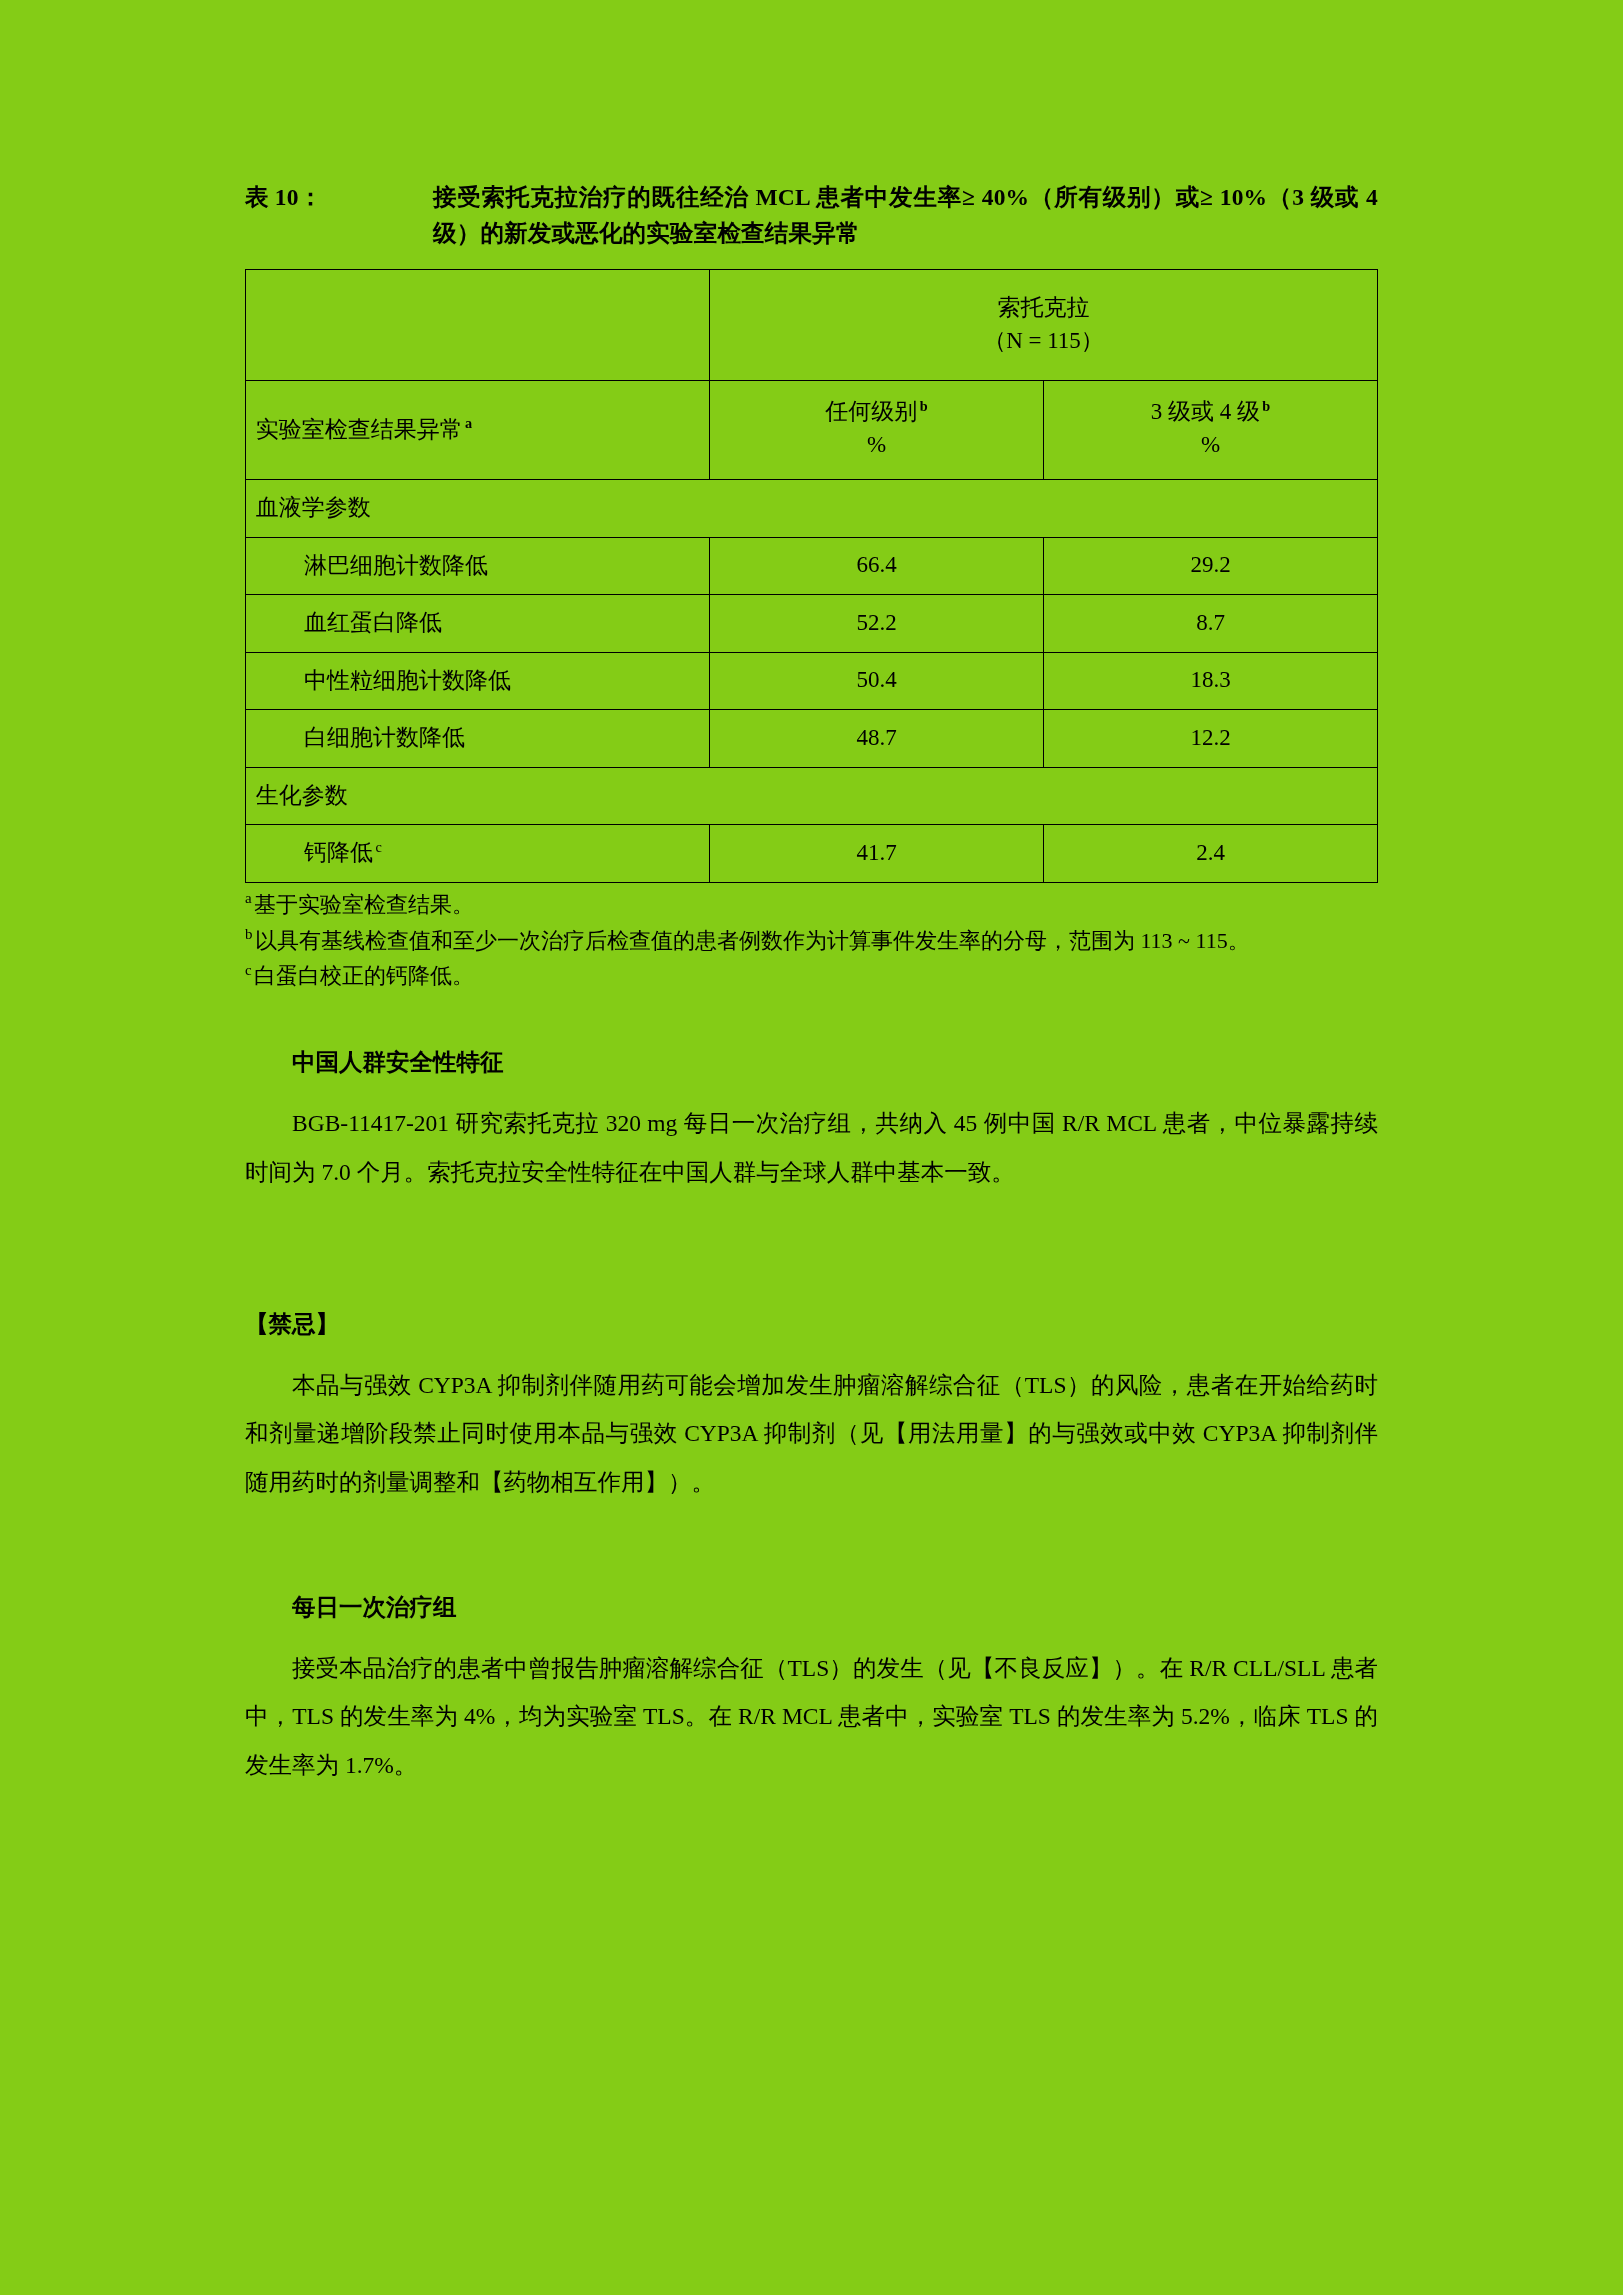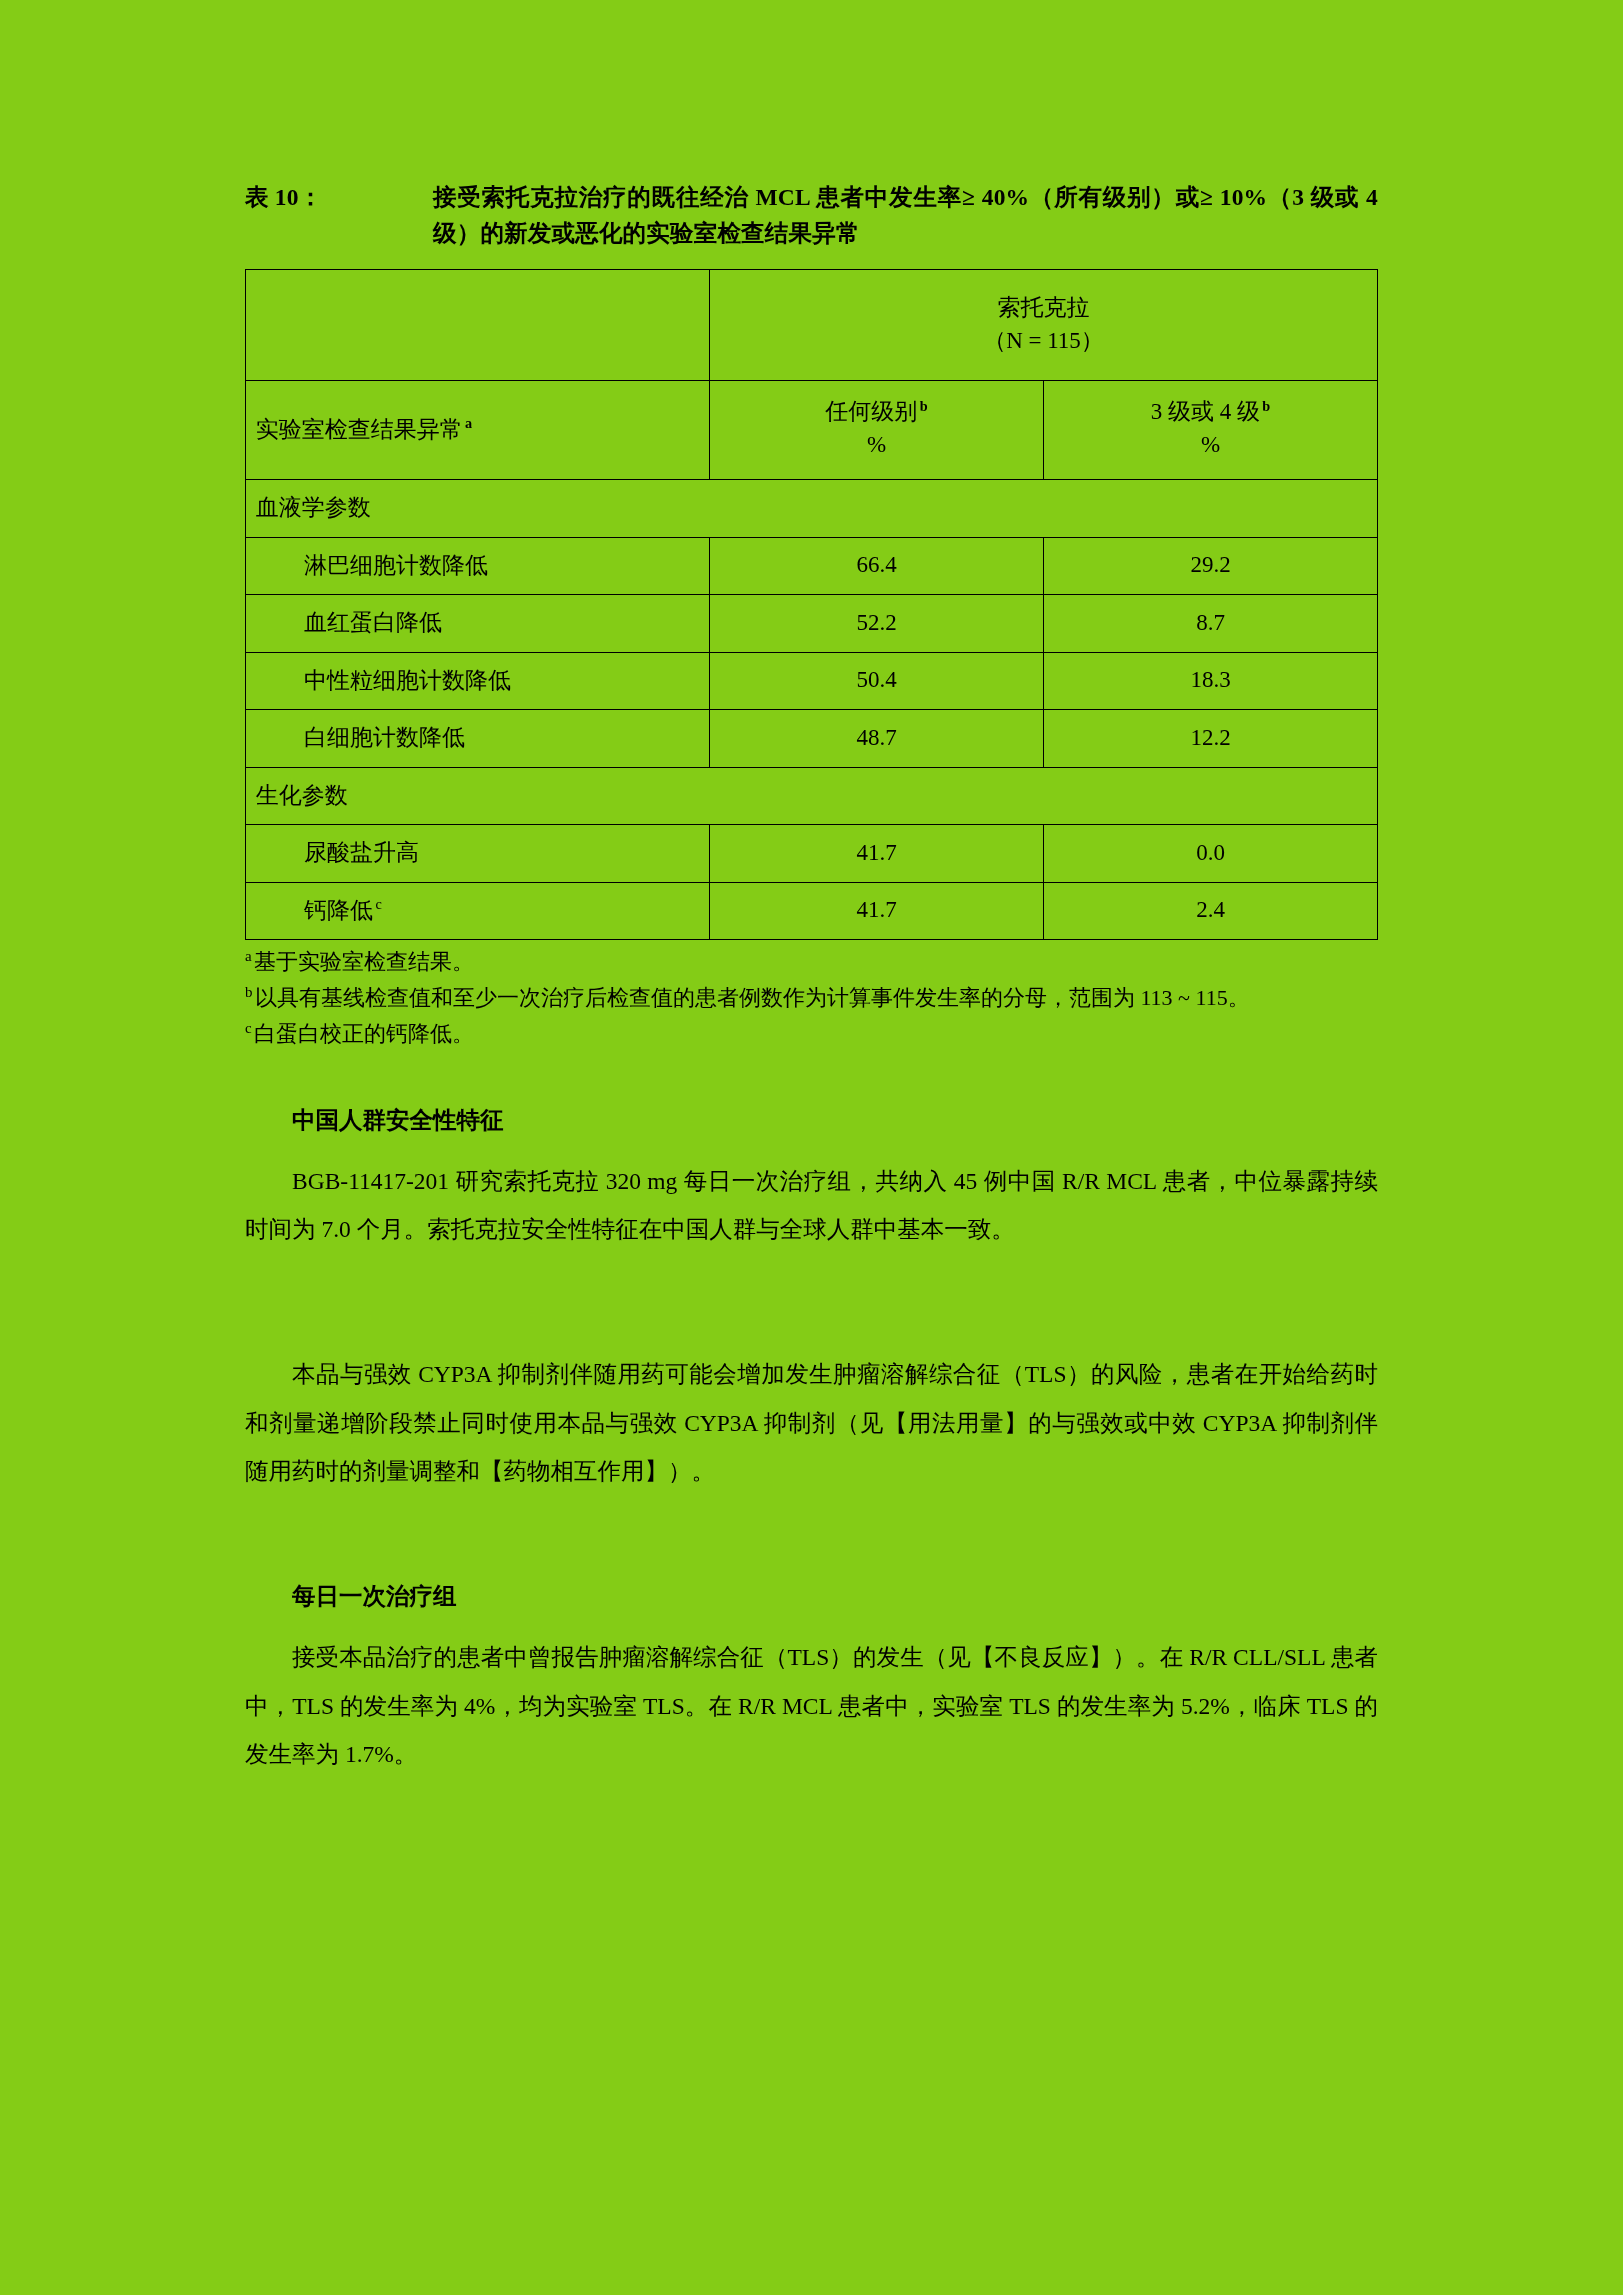--- a/index.html
+++ b/index.html
@@ -215,45 +215,41 @@
         </tr>
         <tr class="bot-edge">
           <td class="d-label edge-l">白细胞计数降低</td>
           <td class="d-val">48.7</td>
           <td class="d-val edge-r">12.2</td>
         </tr>
 
         <tr class="grp-row bot-edge">
           <td class="edge-l edge-r" colspan="3">生化参数</td>
         </tr>
-        <tr>
-          <td class="d-label edge-l">尿酸盐升高</td>
-          <td class="d-val">41.7</td>
-          <td class="d-val edge-r">0.0</td>
-        </tr>
         <tr class="bot-edge">
           <td class="d-label edge-l"><span>钙降低</span><sup>c</sup></td>
           <td class="d-val">41.7</td>
           <td class="d-val edge-r">2.4</td>
         </tr>
       </tbody>
     </table>
 
     <div class="footnotes">
       <p><span class="fn-mark">a</span><span>基于实验室检查结果。</span></p>
       <p><span class="fn-mark">b</span><span>以具有基线检查值和至少一次治疗后检查值的患者例数作为计算事件发生率的分母，范围为 113 ~ 115。</span></p>
       <p><span class="fn-mark">c</span><span>白蛋白校正的钙降低。</span></p>
     </div>
 
     <div class="gap-s"></div>
     <div class="sec-head-bold sub-head">中国人群安全性特征</div>
     <div class="gap-s"></div>
     <p class="body-para">BGB-11417-201 研究索托克拉 320 mg 每日一次治疗组，共纳入 45 例中国 R/R MCL 患者，中位暴露持续时间为 7.0 个月。索托克拉安全性特征在中国人群与全球人群中基本一致。</p>
 
     <div class="gap-xl"></div>
+    <div class="sec-head-bold">【禁忌】</div>
     <div class="gap-s"></div>
     <p class="body-para">本品与强效 CYP3A 抑制剂伴随用药可能会增加发生肿瘤溶解综合征（TLS）的风险，患者在开始给药时和剂量递增阶段禁止同时使用本品与强效 CYP3A 抑制剂（见【用法用量】的与强效或中效 CYP3A 抑制剂伴随用药时的剂量调整和【药物相互作用】）。</p>
 
     <div class="gap-l"></div>
     <div class="gap-s"></div>
     <div class="sec-head-bold sub-head" style="margin-top:0">每日一次治疗组</div>
     <div class="gap-s"></div>
     <p class="body-para">接受本品治疗的患者中曾报告肿瘤溶解综合征（TLS）的发生（见【不良反应】）。在 R/R CLL/SLL 患者中，TLS 的发生率为 4%，均为实验室 TLS。在 R/R MCL 患者中，实验室 TLS 的发生率为 5.2%，临床 TLS 的发生率为 1.7%。</p>
 
   </div>

